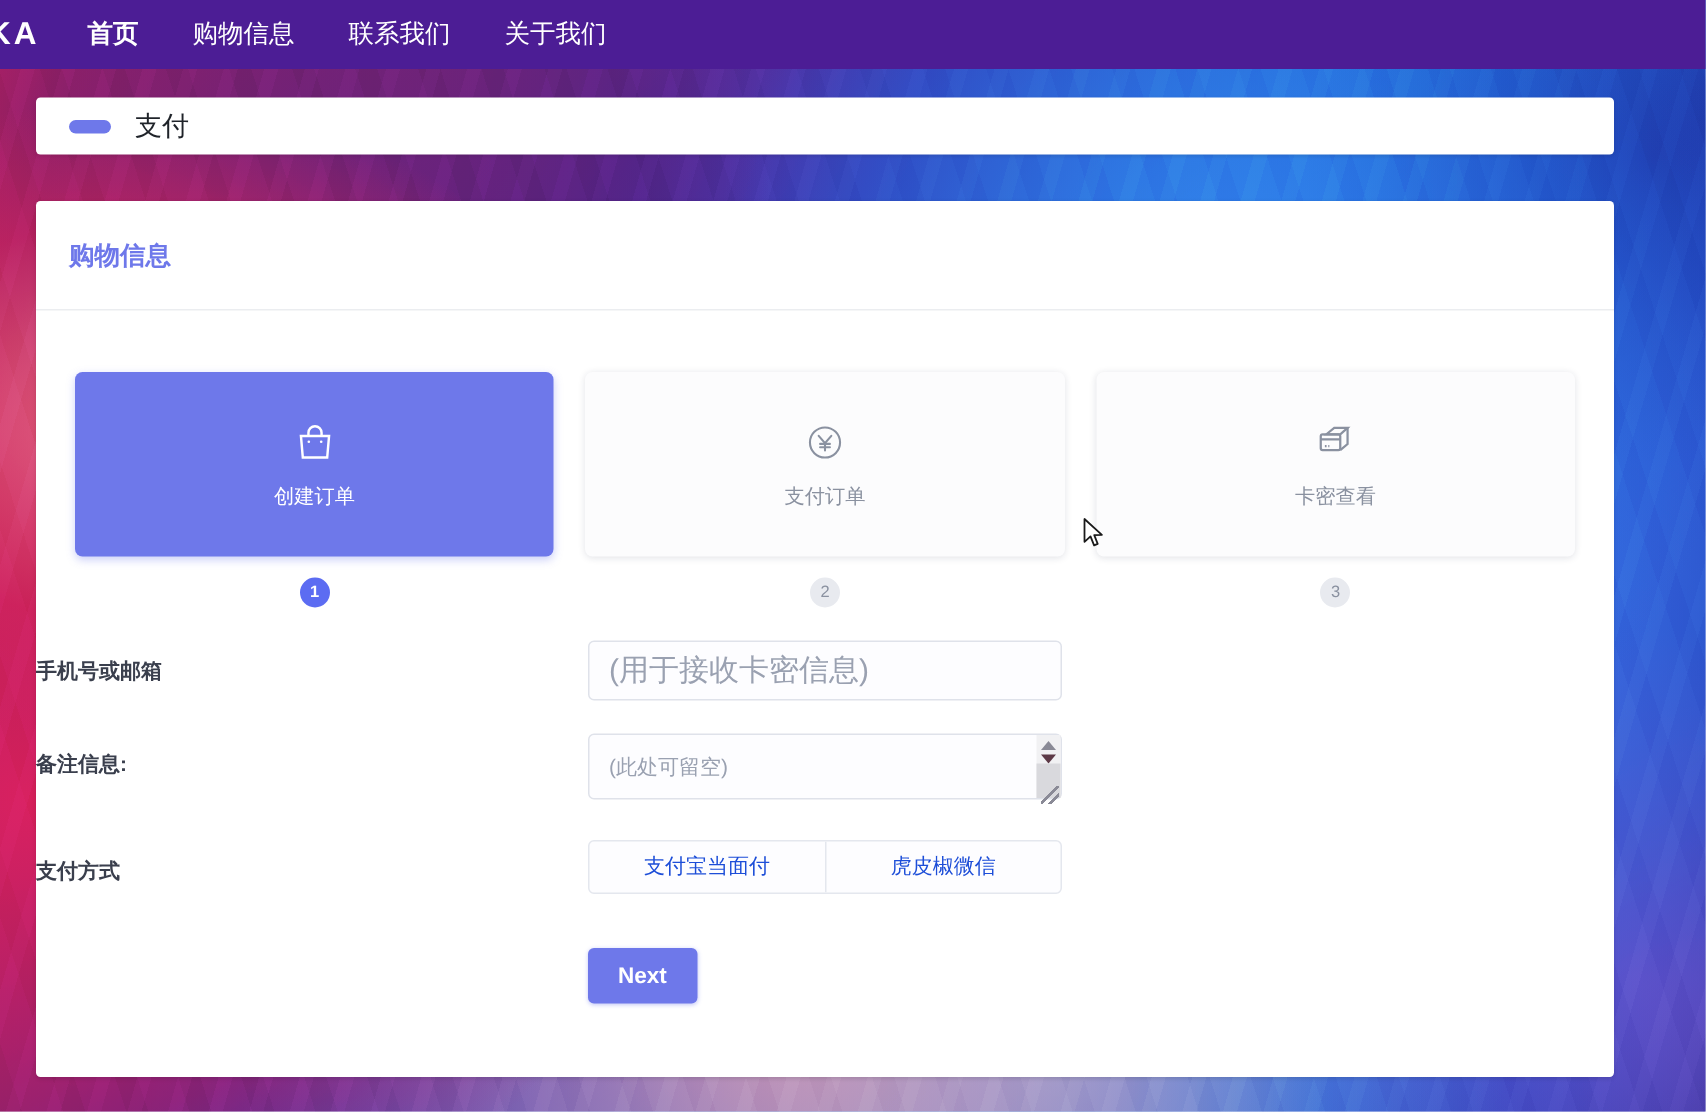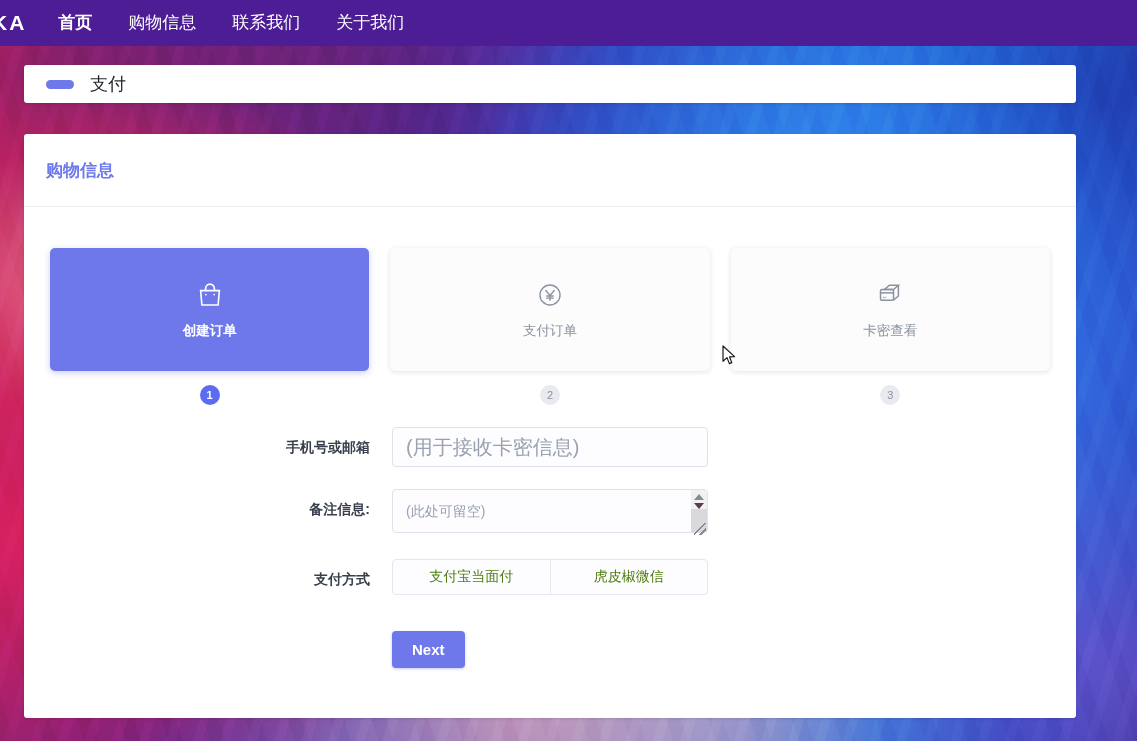--- a/index.html
+++ b/index.html
@@ -141,21 +141,21 @@
     color: #ffffff;
     box-shadow: 0 2px 6px rgba(110,120,234,0.35);
   }
   .step-card.idle {
     background: #fcfcfd;
     color: #8a91a0;
     box-shadow: 0 1px 5px rgba(30,40,70,0.13);
   }
   .step-icon { margin-bottom: 11px; height: 32px; display:flex; align-items:center; }
   .step-label { font-size: 13.5px; }
-  .step-card.active .step-label { font-weight: bold; }
+  .step-card.active .step-label { font-weight: normal; }
 
   
   #dots-row {
     display: flex;
     gap: 21px;
     padding: 14px 26px 0 26px;
   }
   .dot-cell { flex: 1; display: flex; justify-content: center; }
   .dot {
     width: 20px; height: 20px;
@@ -173,21 +173,20 @@
   #form {
     padding-top: 22px;
   }
   .form-row {
     display: flex;
     align-items: flex-start;
     margin-bottom: 22px;
   }
   .form-label {
     width: 368px;
-    text-align: right;
     padding-right: 22px;
     font-size: 14px;
     font-weight: bold;
     color: #3a3f4d;
     line-height: 40px;
   }
   .form-field { width: 316px; }
 
   .text-input {
     width: 316px; height: 40px;
@@ -254,21 +253,21 @@
     border-radius: 4px;
     overflow: hidden;
     background: #fdfdff;
   }
   .seg-btn {
     flex: 1;
     display: flex;
     align-items: center;
     justify-content: center;
     font-size: 14px;
-    color: #4d7c0f;
+    color: #1d4ed8;
     cursor: pointer;
     user-select: none;
   }
   .seg-btn + .seg-btn { border-left: 1px solid #e4e7ee; }
 
   .submit-row {
     display: flex;
     margin-top: 32px;
   }
   .submit-spacer { width: 368px; }

